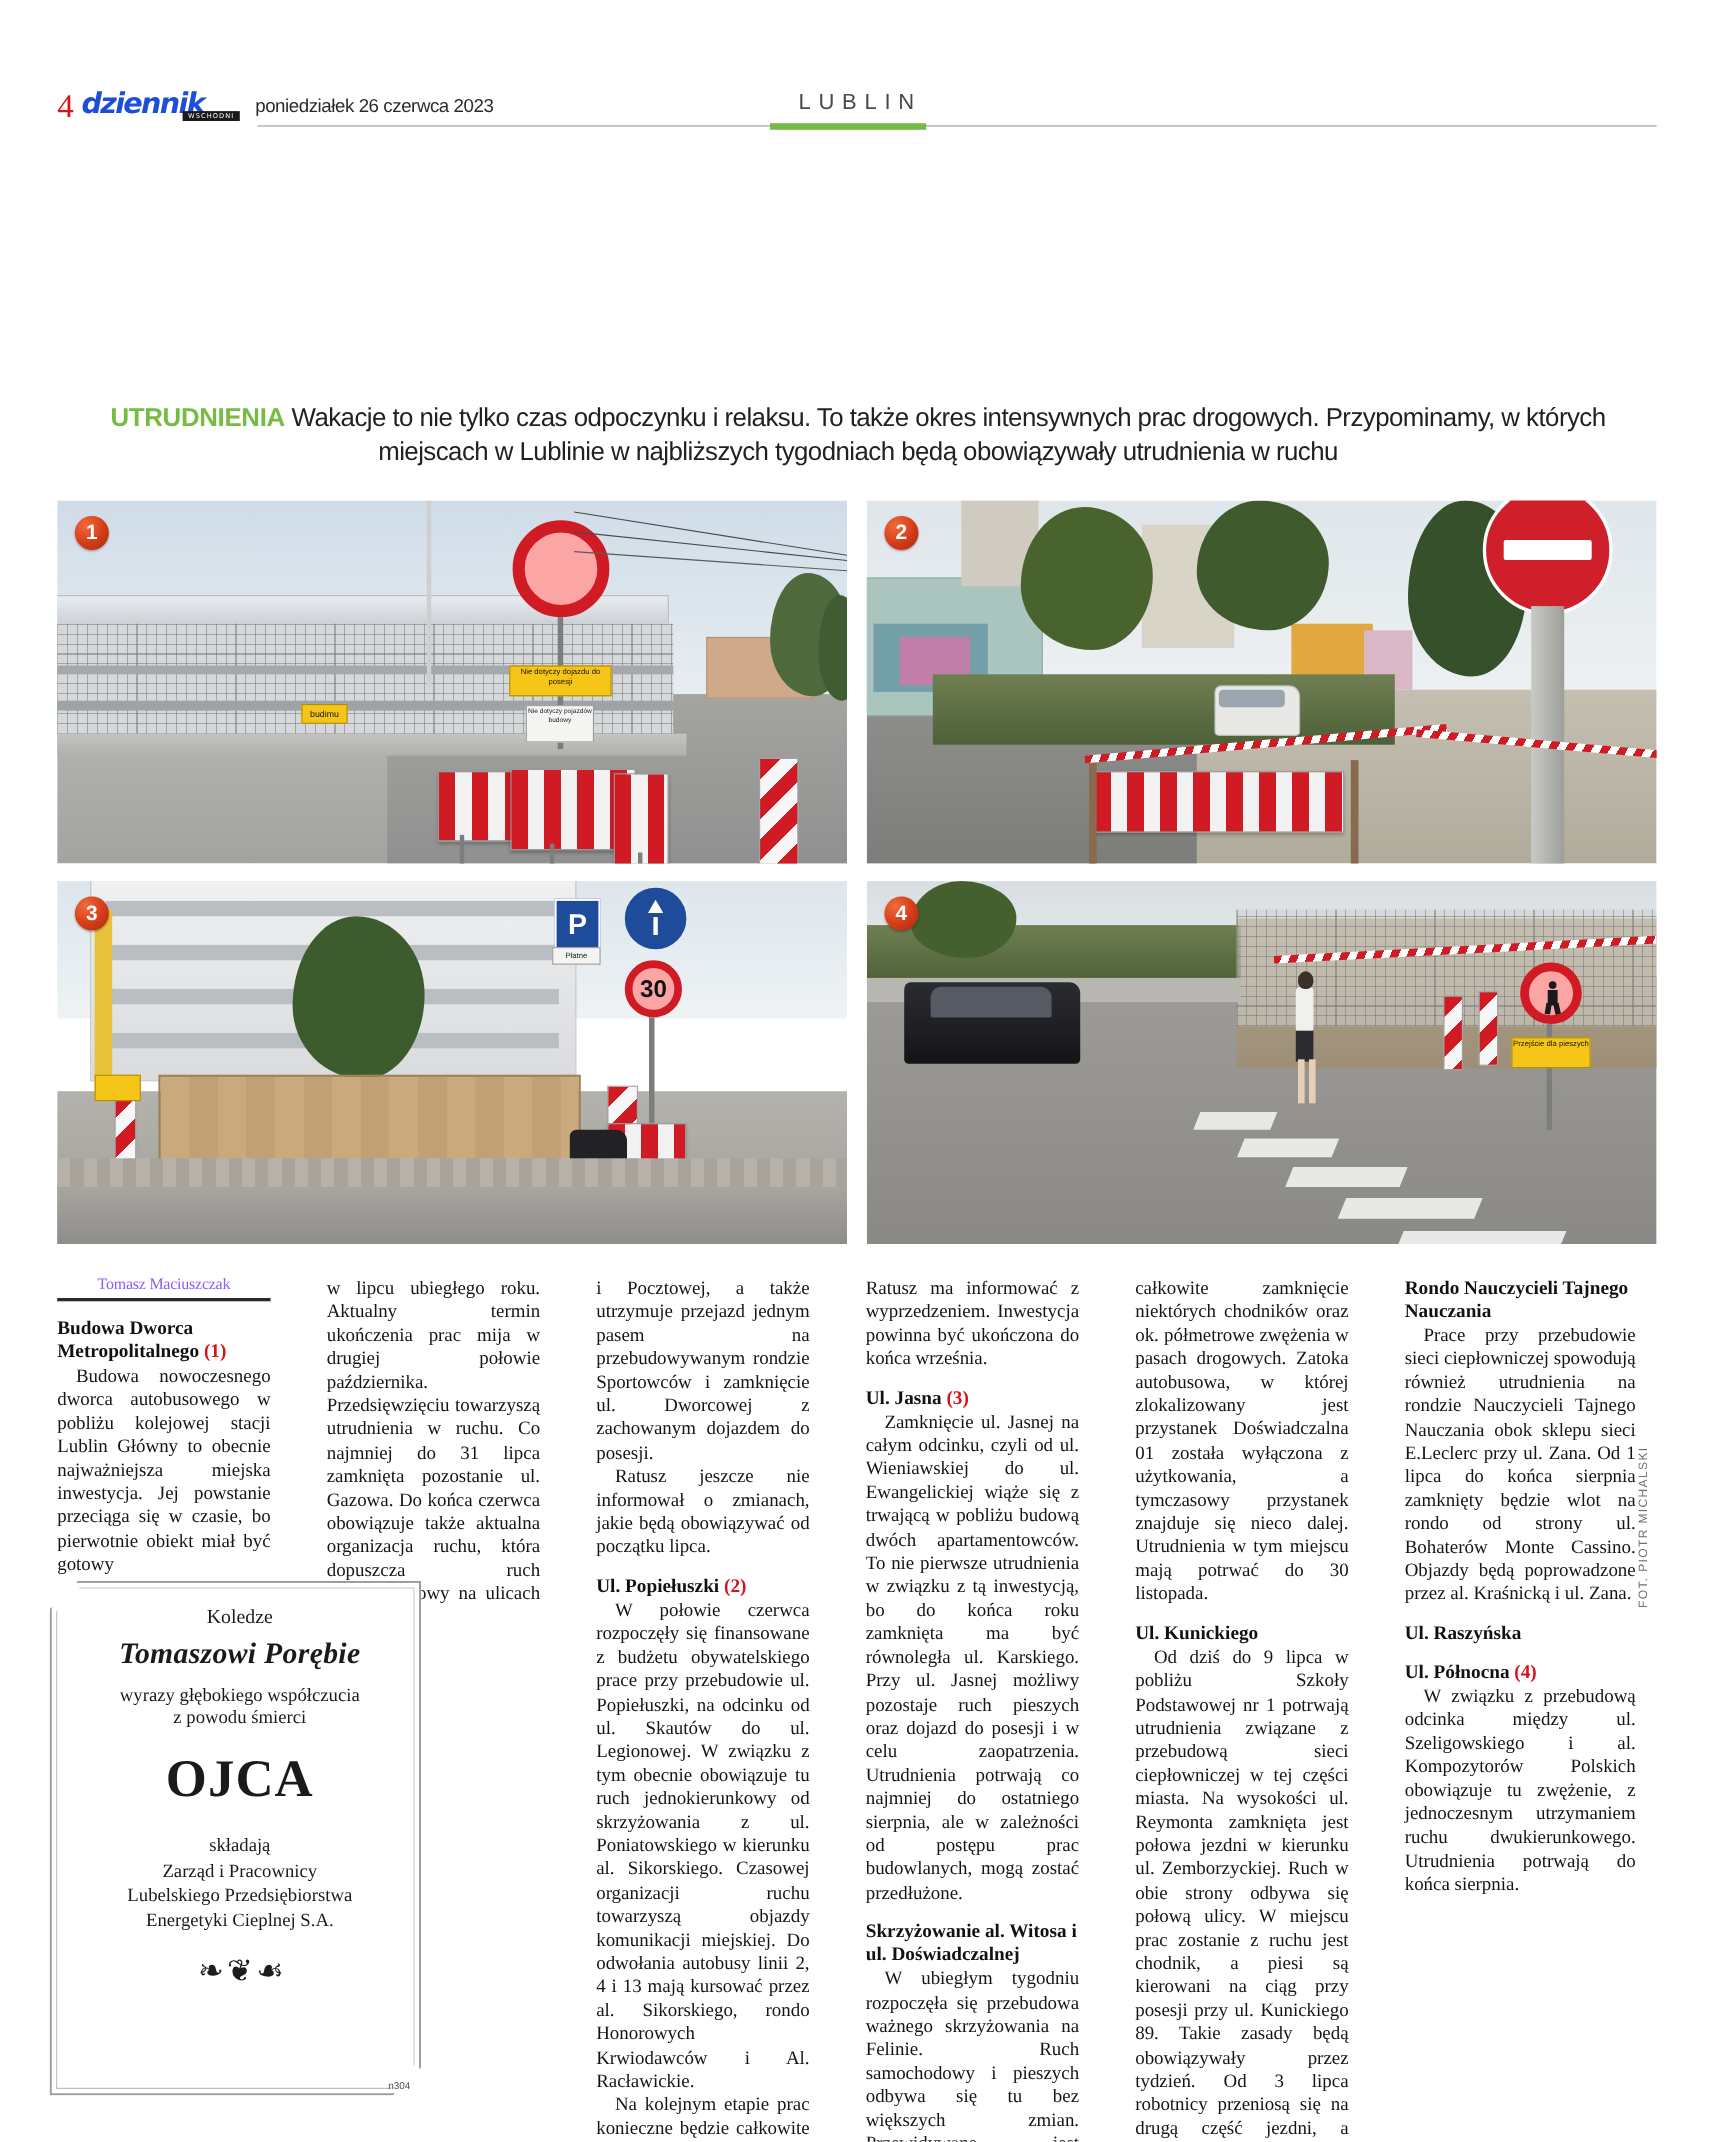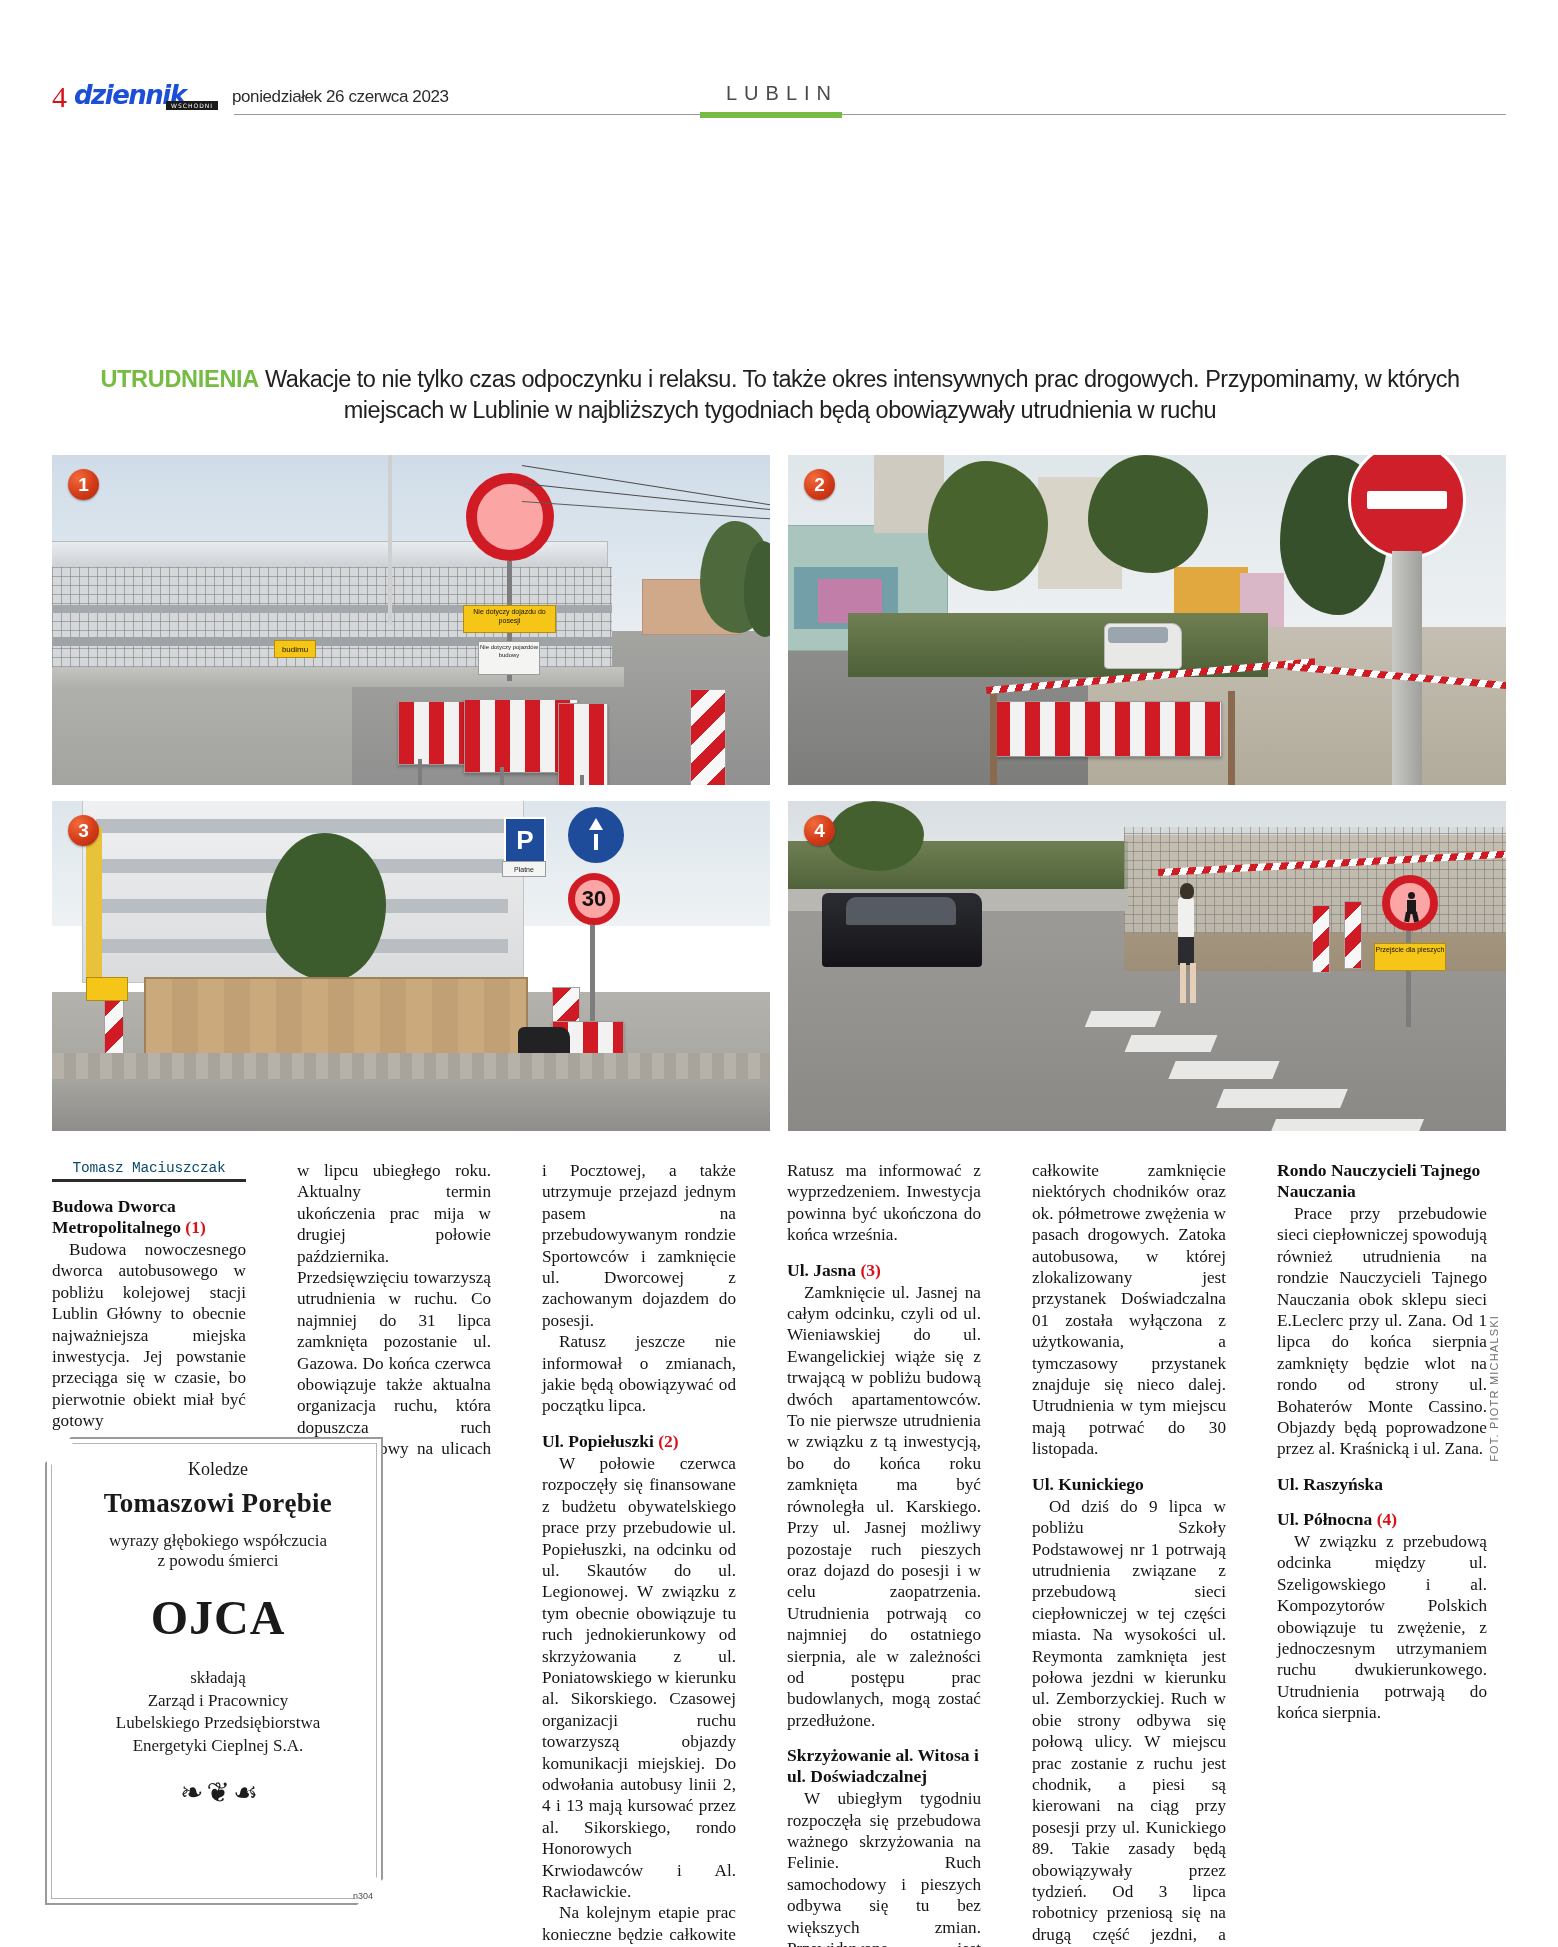--- a/index.html
+++ b/index.html
@@ -259,23 +259,23 @@
     width: 194px;
   }
   .col.c1 { left: 0; }
   .col.c2 { left: 245px; }
   .col.c3 { left: 490px; }
   .col.c4 { left: 735px; }
   .col.c5 { left: 980px; }
   .col.c6 { left: 1225px; width: 210px; }
 
   .byline {
-    font-family: Liberation Mono, monospace;
+    font-family: Liberation Serif, serif;
     font-size: 14.5px;
-    color: #0c4a6e;
+    color: #8b5cf6;
     text-align: center;
     letter-spacing: -0.2px;
     padding-bottom: 3px;
     border-bottom: 3px solid #2b2b2b;
     margin: 0 0 14px 0;
   }
   .sub {
     font-family: "Liberation Serif", serif;
     font-weight: bold;
     font-size: 17.5px;
@@ -320,21 +320,21 @@
     clip-path: polygon(22px 0, 100% 0, 100% calc(100% - 22px), calc(100% - 22px) 100%, 0 100%, 0 22px);
   }
   .obit-content {
     position: absolute;
     left: 22px; right: 14px; top: 22px;
     text-align: center;
     font-family: "Liberation Serif", serif;
     color: #1a1a1a;
   }
   .ob-koledze { font-size: 18px; margin-bottom: 8px; }
-  .ob-name { font-size: 27px; font-weight: bold; letter-spacing: 0.3px; margin-bottom: 11px; }
+  .ob-name { font-size: 27px; font-weight: bold; letter-spacing: 0.3px; margin-bottom: 11px; font-style: italic; }
   .ob-text { font-size: 17px; line-height: 22px; margin-bottom: 18px; }
   .ob-ojca { font-size: 48px; font-weight: bold; letter-spacing: 1px; margin: 14px 0 22px 0; }
   .ob-from { font-size: 17px; line-height: 22.5px; }
   .ob-orn {
     margin-top: 22px;
     font-size: 28px;
     color: #1d1d1d;
     line-height: 1;
     letter-spacing: -2px;
   }

